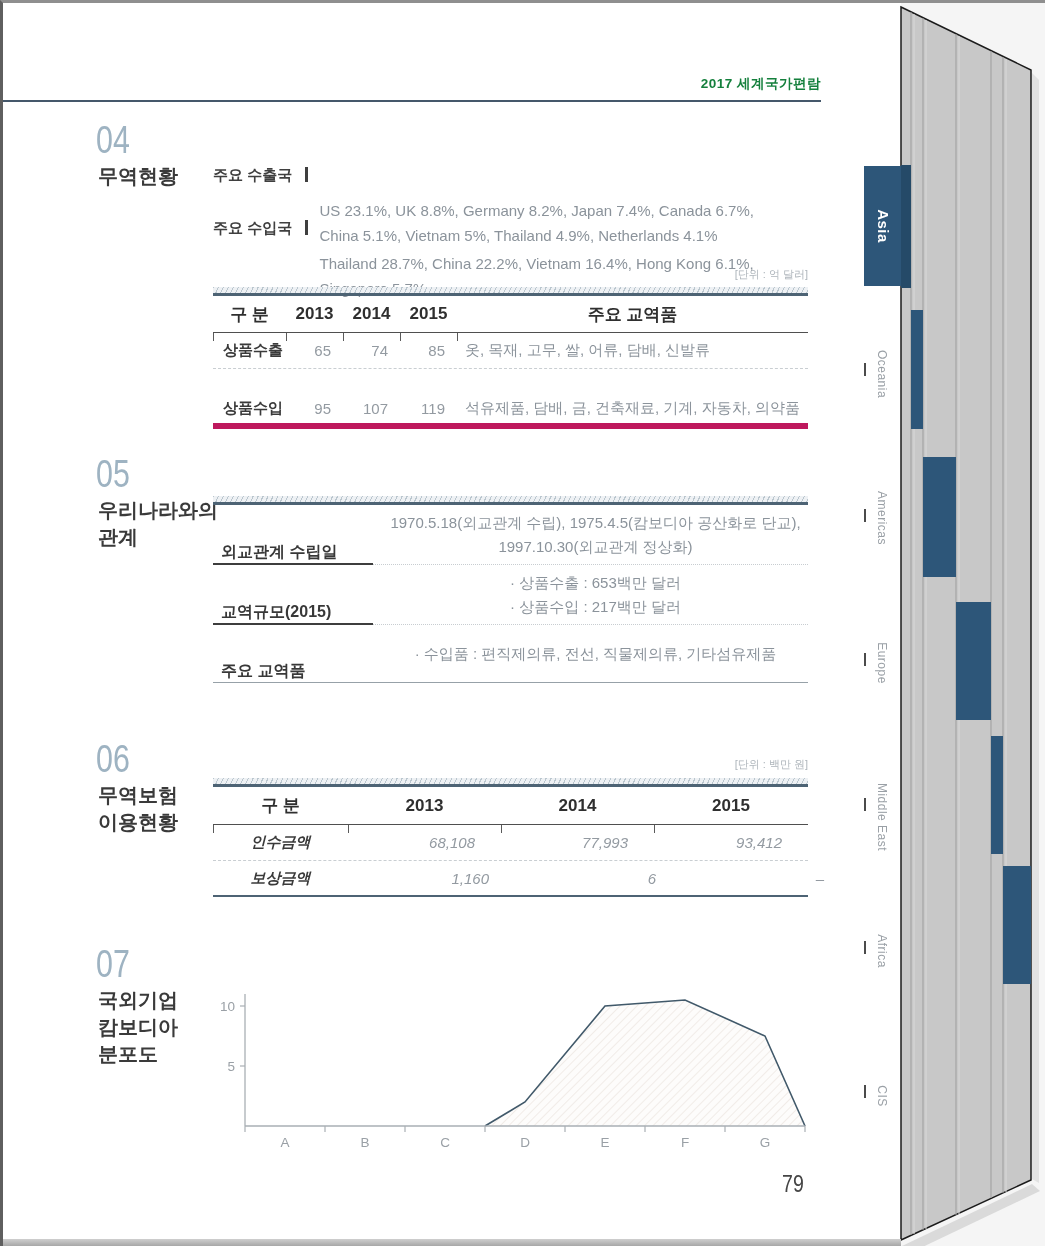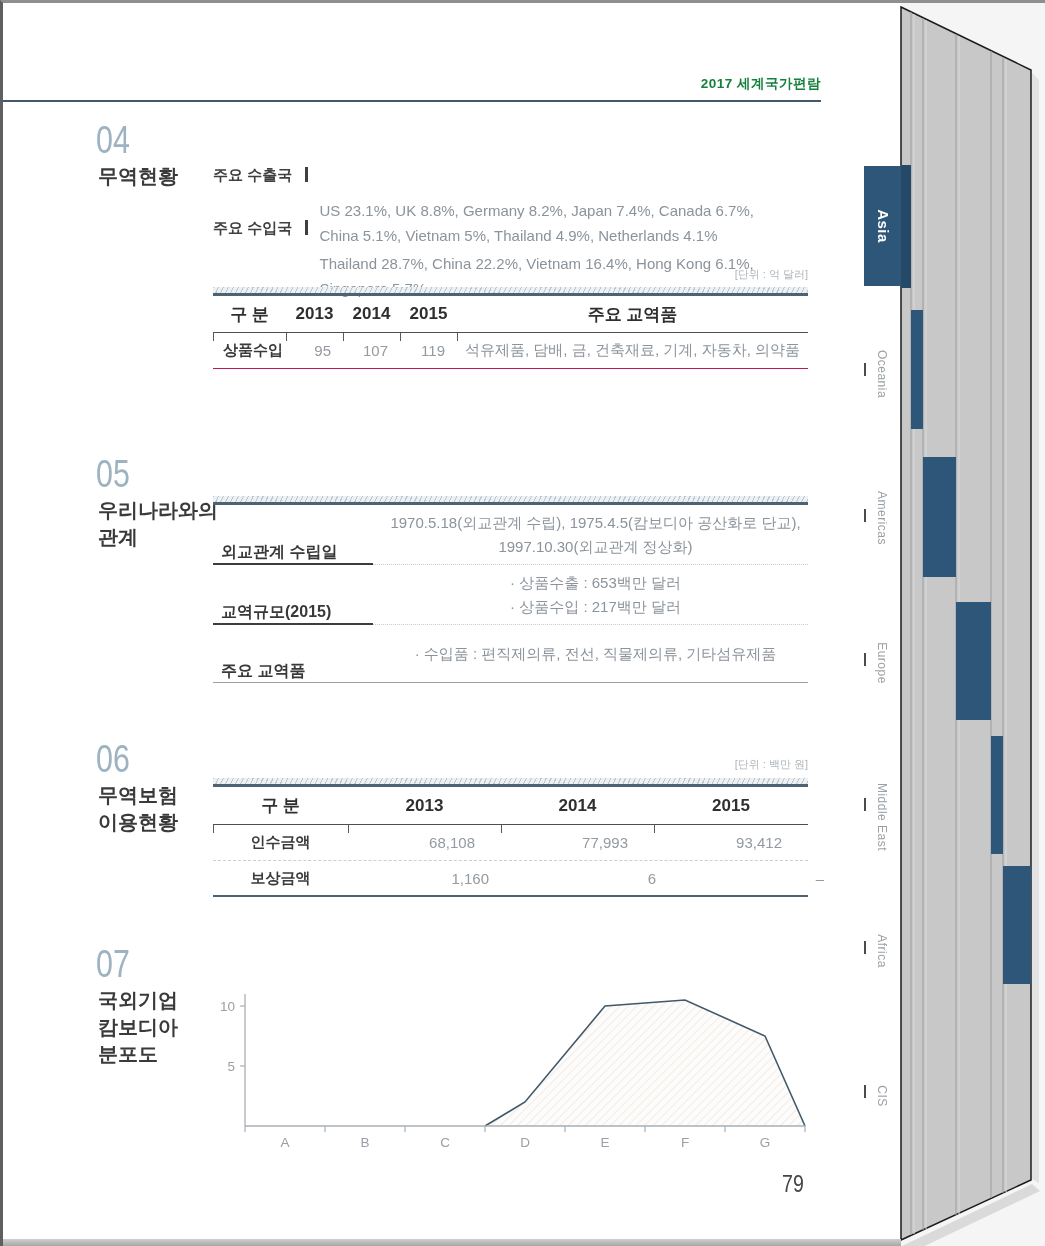--- a/index.html
+++ b/index.html
@@ -33,39 +33,39 @@
   
   .tbl { position:absolute; left:210px; width:595px; }
   .g04 { display:grid; grid-template-columns:73px 57px 57px 57px 1fr; align-items:center; }
   .g04.hd { height:37px; border-bottom:1px solid #4f4f4f; font-size:17px; font-weight:bold; color:#2f2f2f; }
   .g04.hd > div { text-align:center; }
   .g04.rw { height:36px; font-size:15px; }
   .g04.rw .lab { font-weight:bold; color:#3a3a3a; padding-left:10px; }
   .g04.rw .num { color:#939aa1; text-align:right; padding-right:12px; }
   .g04.rw .itm { color:#8b939b; padding-left:8px; }
   .sep-dash { border-bottom:1px dashed #c9ced2; }
-  .end04 { border-bottom:1px solid #be185d; }
+  .end04 { border-bottom:6px solid #be185d;margin-top:24px; }
   .tickrow { position:relative; height:0; }
   .tick { position:absolute; top:0; width:1px; height:8px; background:#5a5a5a; }
 
   
   .t05row { display:flex; }
   .t05row .lab { width:160px; flex:none; display:flex; align-items:center; font-size:16px; font-weight:bold;
                  color:#383838; border-bottom:2px solid #3d3d3d; padding-left:8px;margin-top:36px; }
   .t05row .val { flex:1; border-bottom:1px dotted #c8cdd1; padding:7px 0 7px 10px;
                  display:flex; flex-direction:column; justify-content:center; }
   .t05row .val span { display:block; font-size:15px; color:#8b939b; line-height:24px;text-align:center; }
   .t05row.last .lab { border-bottom:1px solid #97a1a8; }
   .t05row.last .val { border-bottom:1px solid #97a1a8; }
 
   
   .g06 { display:grid; grid-template-columns:135px 153px 153px 154px; align-items:center; }
   .g06.hd { height:38px; border-bottom:1px solid #4f4f4f; font-size:17px; font-weight:bold; color:#2f2f2f; }
   .g06.hd > div { text-align:center; }
-  .g06.rw { height:36px; font-size:15px; }
+  .g06.rw { height:36px; font-size:15px;font-style:italic; }
   .g06.rw .lab { font-weight:bold; color:#3a3a3a; text-align:center; }
   .g06.rw .num { color:#939aa1; text-align:right; padding-right:26px; }
   .end06 { border-bottom:2px solid #4d6374;gap:14px; }
 
   
   .chart-wrap { position:absolute; left:210px; top:985px; width:600px; height:172px; }
   .chart-wrap svg { width:100%; height:100%; display:block; }
 
   
   .pagenum { position:absolute; left:766px; top:1168px; width:48px; text-align:center;
@@ -116,20 +116,27 @@
       <div>2014</div>
       <div>2015</div>
       <div>주요 교역품</div>
     </div>
     <div class="tickrow">
       <div class="tick" style="left:0"></div>
         <div class="tick" style="left:73px"></div>
       <div class="tick" style="left:130px"></div>
         <div class="tick" style="left:187px"></div>
       <div class="tick" style="left:244px"></div>
+    </div>
+    <div class="g04 rw sep-dash">
+      <div class="lab">상품수출</div>
+      <div class="num">65</div>
+      <div class="num">74</div>
+      <div class="num">85</div>
+      <div class="itm">옷, 목재, 고무, 쌀, 어류, 담배, 신발류</div>
     </div>
     <div class="g04 rw end04">
       <div class="lab">상품수입</div>
       <div class="num">95</div>
       <div class="num">107</div>
       <div class="num">119</div>
       <div class="itm">석유제품, 담배, 금, 건축재료, 기계, 자동차, 의약품</div>
     </div>
   </div>
 

